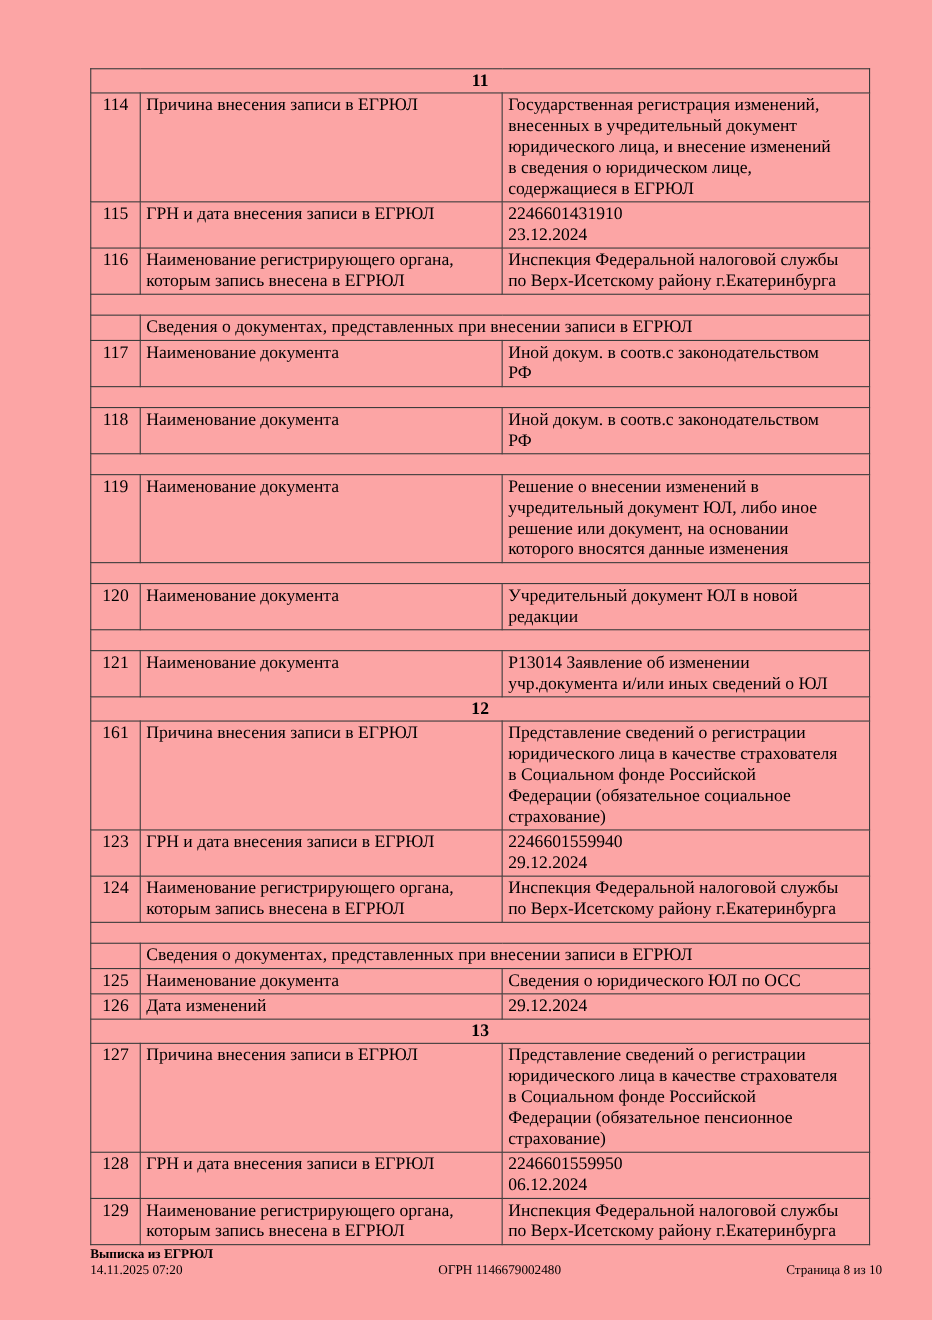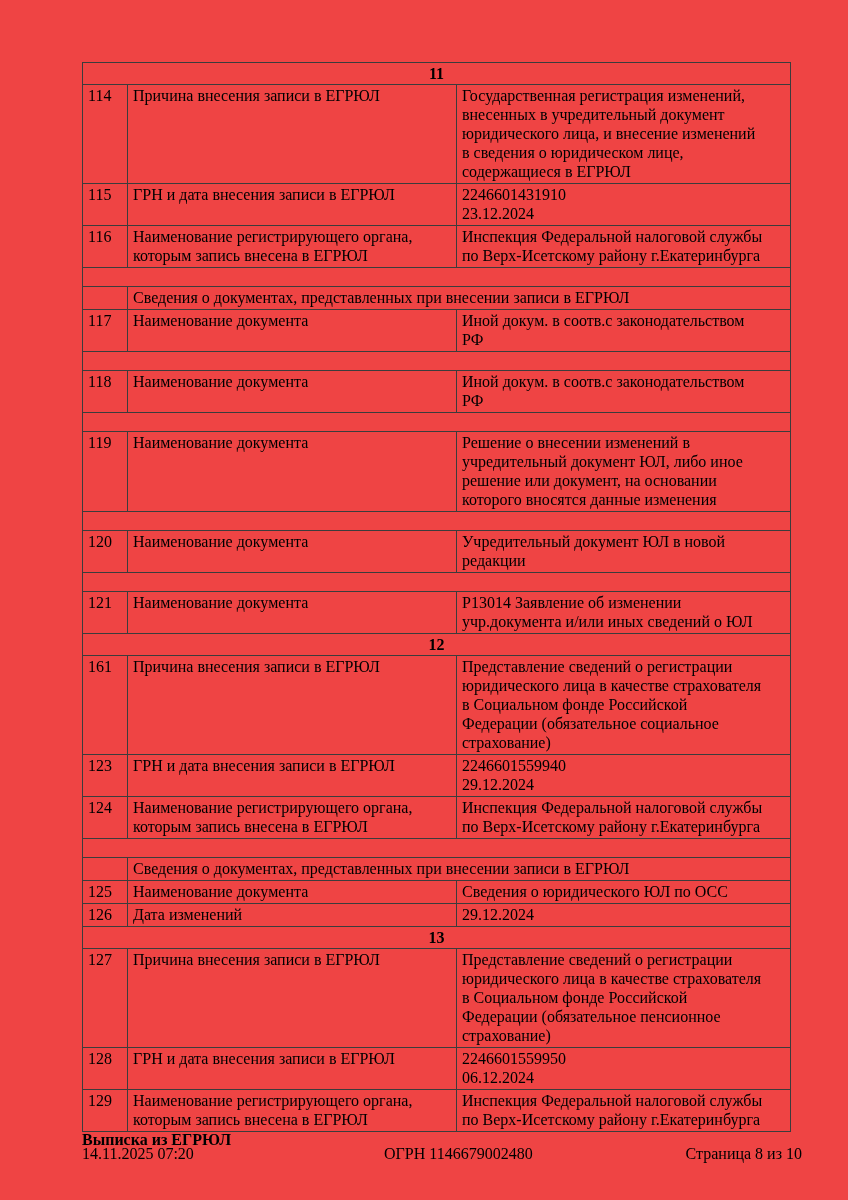--- a/index.html
+++ b/index.html
@@ -6,58 +6,58 @@
   html, body {
     width: 848px; height: 1200px;
     background: #ffffff;
     font-family: "Liberation Serif", "DejaVu Serif", serif;
     color: #000;
     overflow: hidden;
   }
   .page {
     position: relative;
     width: 848px; height: 1200px;
-    background: #ef4444;
+    background: #fca5a5;
   }
   table.doc-table {
     position: absolute;
     left: 82px; top: 62px;
     width: 708px;
     border-collapse: collapse;
     table-layout: fixed;
     font-size: 16px;
     line-height: 19px;
   }
   table.doc-table td {
     border: 1px solid #3c3c3c;
     vertical-align: top;
     padding: 1px 5px 2px 5px;
     white-space: pre-line;
     overflow: hidden;
   }
-  td.num-cell { padding-left: 7px; white-space: normal; }
+  td.num-cell { padding-left: 7px; white-space: normal; text-align: center; }
   tr.section-row td {
     text-align: center;
     font-weight: bold;
     white-space: normal;
     height: 20px;
     padding: 1px 0 1px 0;
   }
   tr.spacer-row td { height: 19px; }
   tr.subheader-row td { white-space: normal; margin-top: 44px; }
   tr.entry-row td.value-cell { }
   .footer {
     position: absolute;
     left: 82px;
     right: 46px;
     top: 1133px;
     display: flex;
     justify-content: space-between;
     align-items: flex-end;
-    font-size: 16px;
+    font-size: 12px;
     line-height: 14px;
   }
   .footer .doc-type { font-weight: bold; }
   .footer .left-block { text-align: left; }
   .footer .center-block, .footer .right-block { text-align: center; }
 </style>
 </head>
 <body>
 
 <div class="page">

